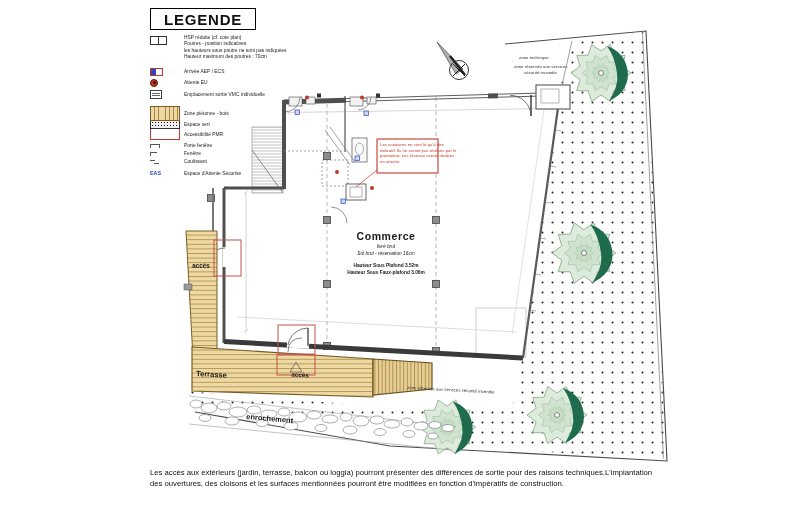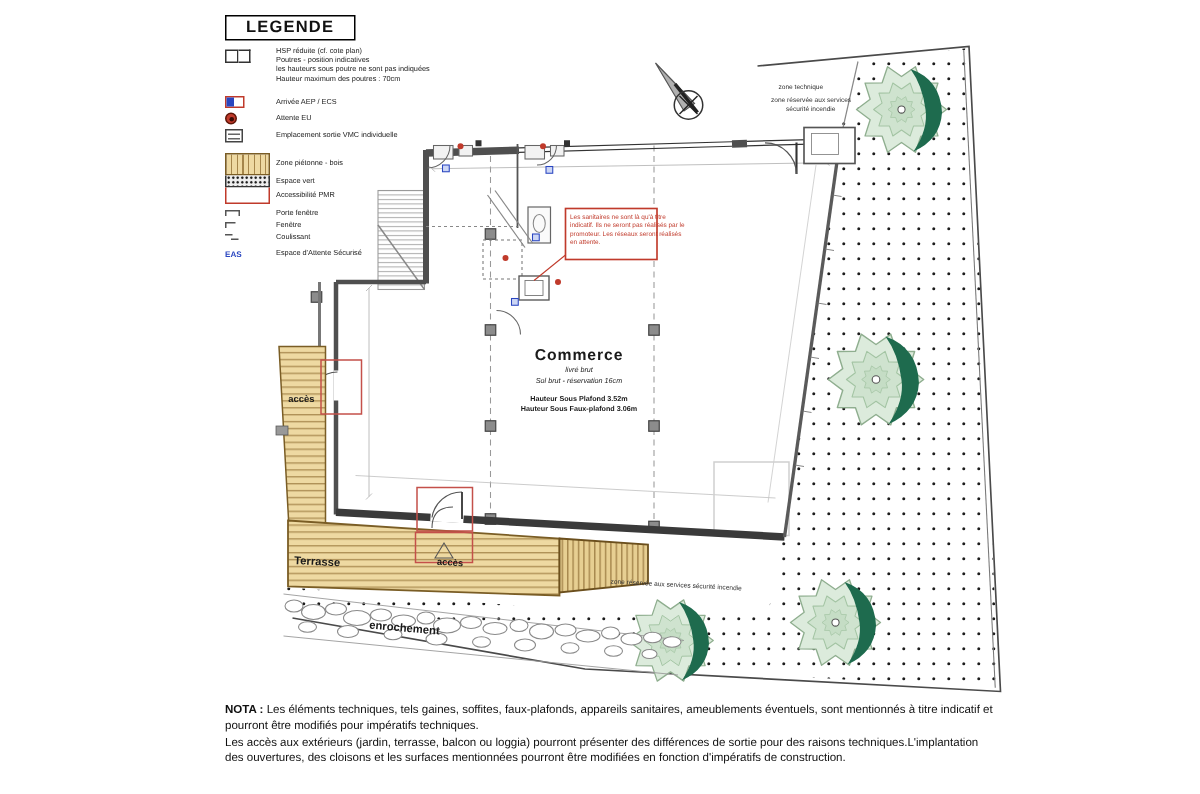--- a/index.html
+++ b/index.html
@@ -11,21 +11,21 @@
   .t-it{font-size:4.8px;font-style:italic;}
   .t-smb{font-size:4.8px;font-weight:bold;}
   .t-red{font-size:4.3px;fill:#c03a2b;}
   .t-zone{font-size:4.4px;fill:#333;}
   .t-big{font-size:7.5px;font-weight:bold;}
   .t-acc{font-size:6.3px;font-weight:bold;}
 
   
   .legend{position:absolute;left:150px;top:8px;width:190px;z-index:2;}
   .lg-title{display:inline-block;border:1.2px solid #000;background:#fff;font-weight:700;
-            font-size:11px;letter-spacing:.8px;padding:1.5px 13px;}
+            font-size:15px;letter-spacing:.8px;padding:1.5px 13px;}
   .lg-items{margin-top:5px;font-size:4.9px;color:#222;}
   .lg-row{display:flex;align-items:center;margin-top:3.2px;}
   .lg-row.top{align-items:flex-start;}
   .lg-ic{flex:0 0 34px;width:34px;display:flex;align-items:center;}
   .lg-txt{line-height:1.3;}
   .ic-hsp{display:flex;margin-top:1px;}
   .ic-hsp i{width:7px;height:7px;border:1px solid #333;background:#fff;display:block;}
   .ic-hsp i+i{border-left:none;}
   .ic-aep{width:11px;height:6px;border:1px solid #c03a2b;display:flex;background:#fff;}
   .ic-aep i{width:5px;height:100%;background:#2a46c0;display:block;}
@@ -364,15 +364,14 @@
   <text x="524" y="74" class="t-zone">sécurité incendie</text>
   <text x="407" y="389" class="t-zone" transform="rotate(3 407 389)">zone réservée aux services sécurité incendie</text>
 
   <text x="196" y="376" class="t-big" transform="rotate(3 196 376)">Terrasse</text>
   <text x="300" y="377" text-anchor="middle" class="t-acc" transform="rotate(3 300 377)">accès</text>
   <text x="201" y="268" text-anchor="middle" class="t-acc">accès</text>
   <text x="246" y="419" class="t-big" transform="rotate(5 246 419)">enrochement</text>
 </svg>
 
 <div class="nota">
-  <p><b>NOTA :</b><span> Les éléments techniques, tels gaines, soffites, faux-plafonds, appareils sanitaires, ameublements éventuels, sont mentionnés à titre indicatif et pourront être modifiés pour impératifs techniques.</span></p>
   <p><span>Les accès aux extérieurs (jardin, terrasse, balcon ou loggia) pourront présenter des différences de sortie pour des raisons techniques.L'implantation des ouvertures, des cloisons et les surfaces mentionnées pourront être modifiées en fonction d'impératifs de construction.</span></p>
 </div>
 
 </body></html>

